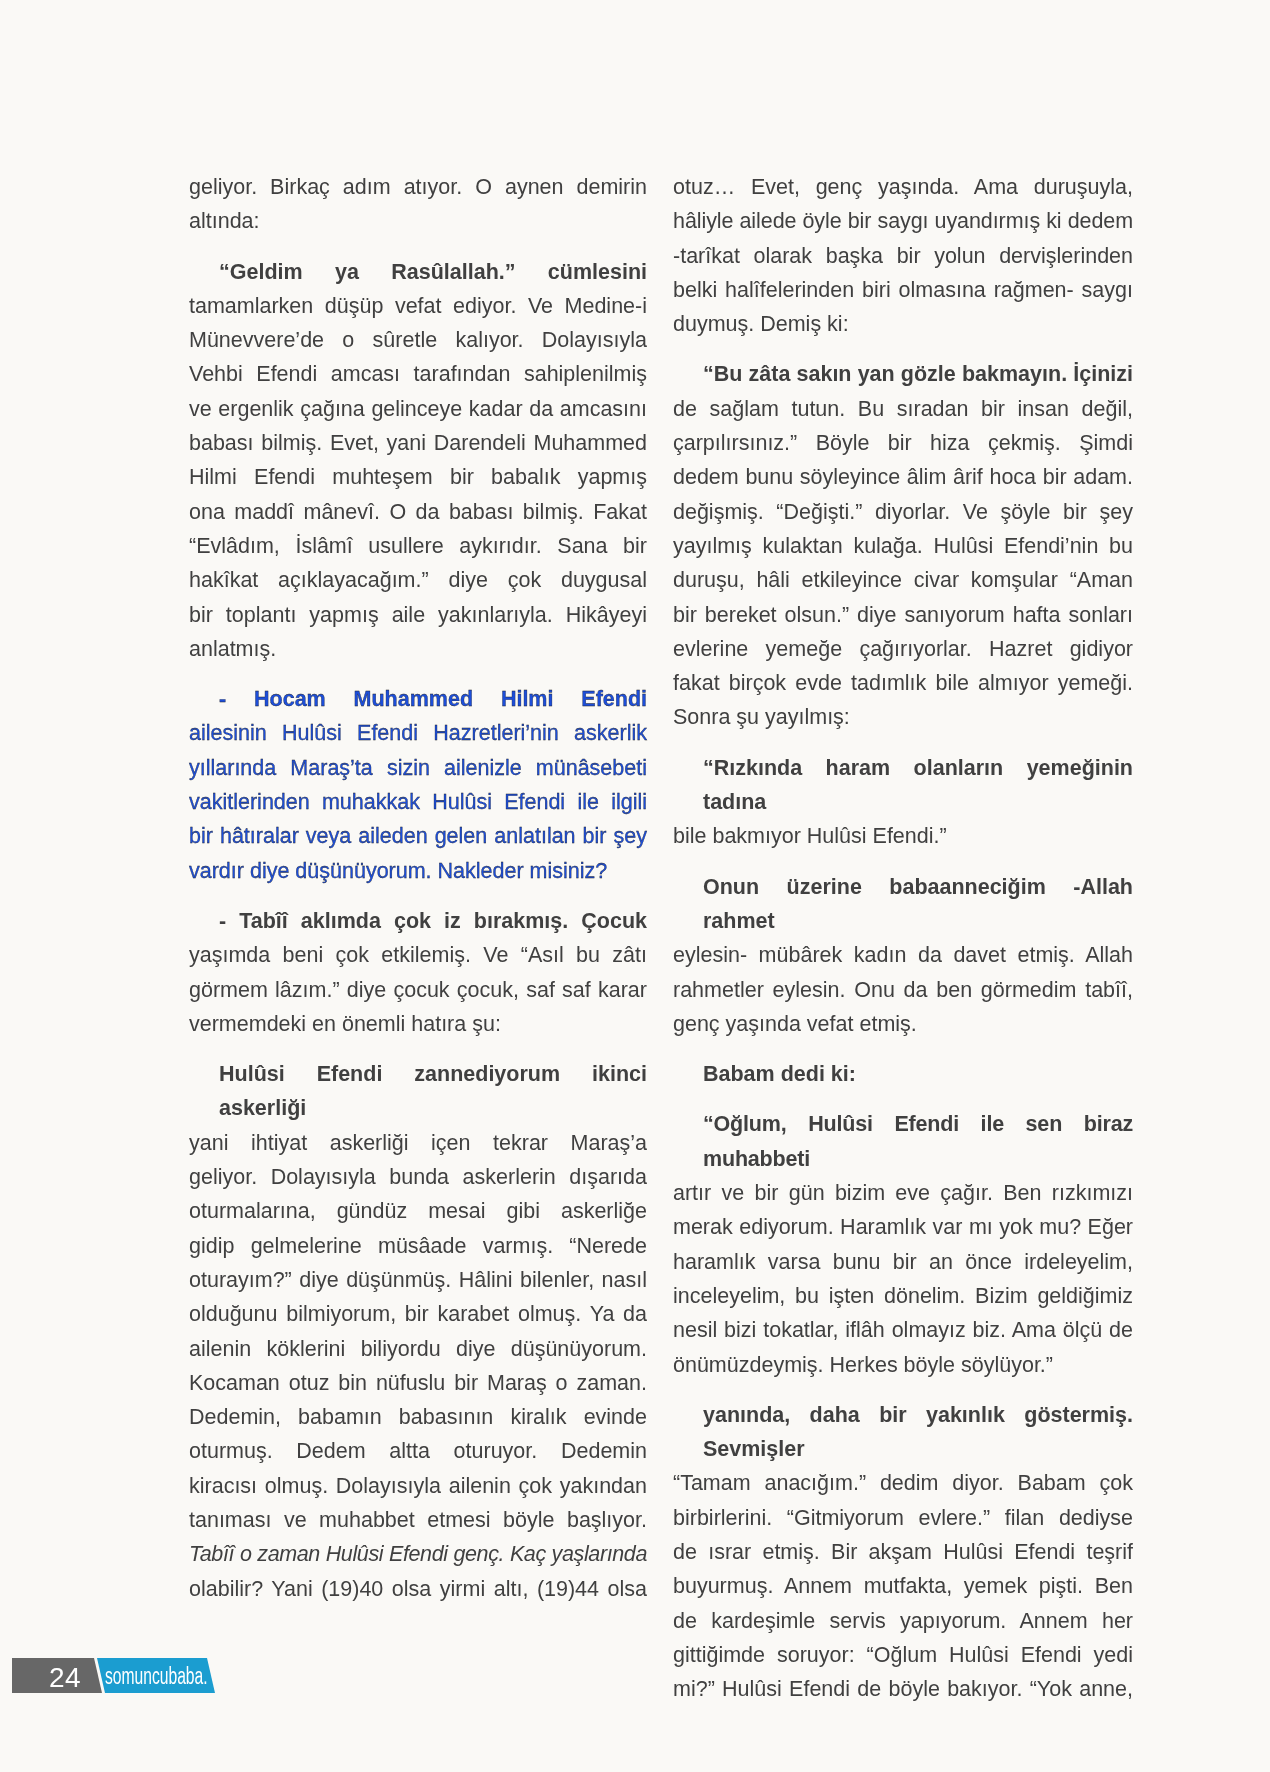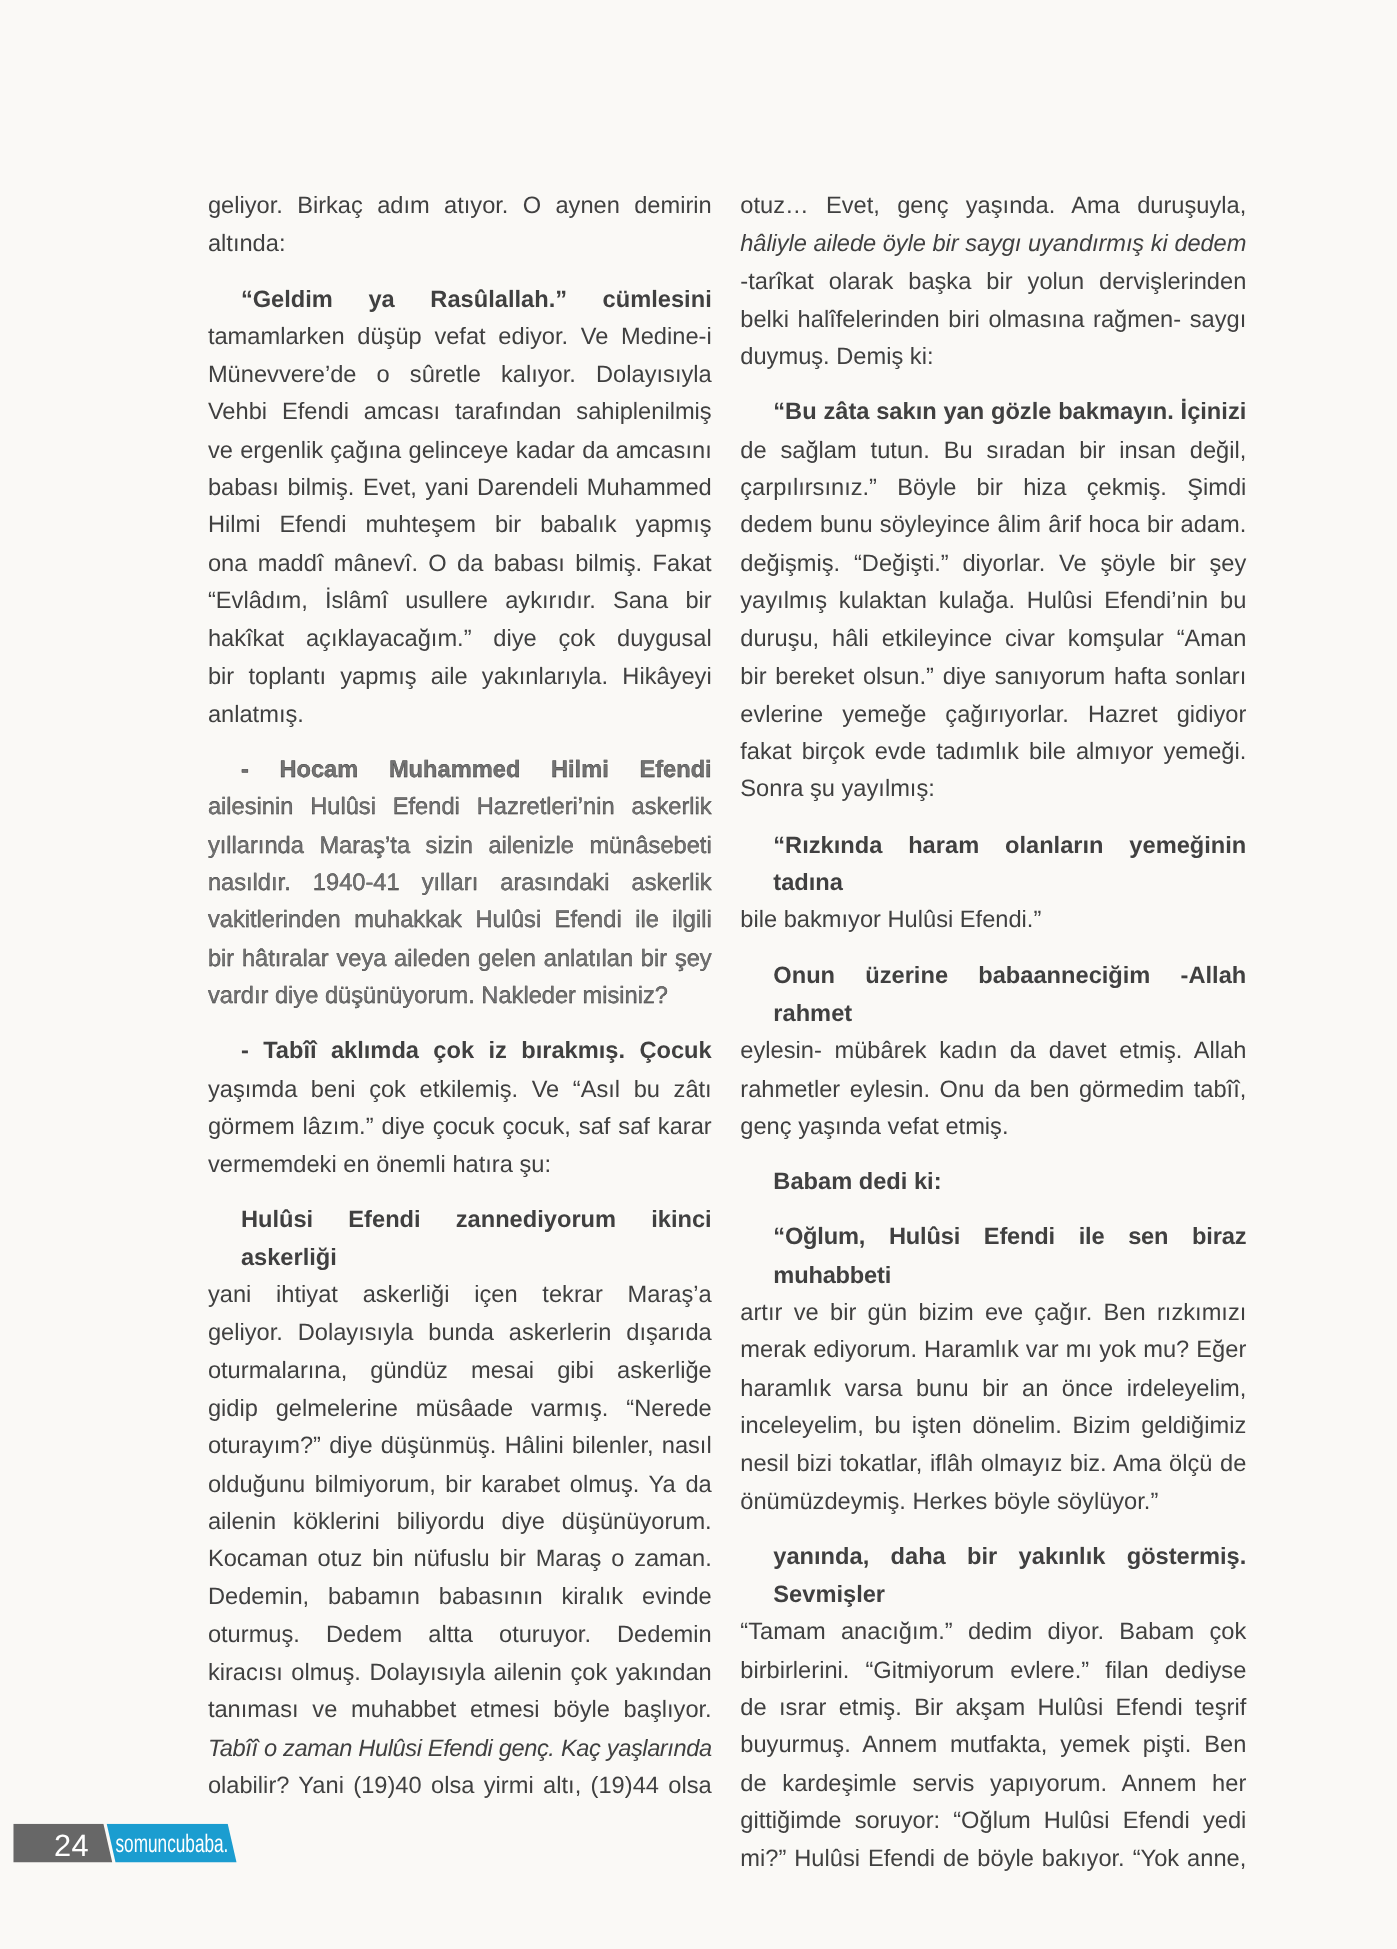--- a/index.html
+++ b/index.html
@@ -19,21 +19,21 @@
       font-size: 21.5px;
       line-height: 34.3px;
       color: #404040;
     }
     .col-left  { left: 177px; width: 458px; }
     .col-right { left: 661px; width: 460px; }
     .para { margin: 0 0 16px 0; }
     .line { text-align: left; word-spacing: 0; }
     .line.just { text-align: justify; text-align-last: justify; }
     .para.indent .line:first-child { padding-left: 30px; font-weight: bold; }
-    .para.question { color: #737373; -webkit-text-stroke: 0.3px #222222; }
+    .para.question { color: #1d4ed8; -webkit-text-stroke: 0.3px #222222; }
 
     .footer-shapes {
       position: absolute;
       left: 0;
       top: 1658px;
       width: 210px;
       height: 36px;
     }
     .page-number {
       position: absolute;
@@ -79,21 +79,20 @@
         <div class="line just" style="">ona maddî mânevî. O da babası bilmiş. Fakat</div>
         <div class="line just" style="">“Evlâdım, İslâmî usullere aykırıdır. Sana bir</div>
         <div class="line just" style="">hakîkat açıklayacağım.” diye çok duygusal</div>
         <div class="line just" style="">bir toplantı yapmış aile yakınlarıyla. Hikâyeyi</div>
         <div class="line" style="">anlatmış.</div>
       </div>
       <div class="para indent question">
         <div class="line just" style="">- Hocam Muhammed Hilmi Efendi</div>
         <div class="line just" style="">ailesinin Hulûsi Efendi Hazretleri’nin askerlik</div>
         <div class="line just" style="">yıllarında Maraş’ta sizin ailenizle münâsebeti</div>
-        <div class="line just" style="">nasıldır. 1940-41 yılları arasındaki askerlik</div>
         <div class="line just" style="">vakitlerinden muhakkak Hulûsi Efendi ile ilgili</div>
         <div class="line just" style="">bir hâtıralar veya aileden gelen anlatılan bir şey</div>
         <div class="line" style="">vardır diye düşünüyorum. Nakleder misiniz?</div>
       </div>
       <div class="para indent">
         <div class="line just" style="">- Tabîî aklımda çok iz bırakmış. Çocuk</div>
         <div class="line just" style="">yaşımda beni çok etkilemiş. Ve “Asıl bu zâtı</div>
         <div class="line just" style="">görmem lâzım.” diye çocuk çocuk, saf saf karar</div>
         <div class="line" style="">vermemdeki en önemli hatıra şu:</div>
       </div>
@@ -111,21 +110,21 @@
         <div class="line just" style="">oturmuş. Dedem altta oturuyor. Dedemin</div>
         <div class="line just" style="">kiracısı olmuş. Dolayısıyla ailenin çok yakından</div>
         <div class="line just" style="">tanıması ve muhabbet etmesi böyle başlıyor.</div>
         <div class="line just" style="letter-spacing: -0.38px; font-style: italic;">Tabîî o zaman Hulûsi Efendi genç. Kaç yaşlarında</div>
         <div class="line just" style="">olabilir? Yani (19)40 olsa yirmi altı, (19)44 olsa</div>
       </div>
     </div>
   <div class="column col-right">
       <div class="para">
         <div class="line just" style="">otuz… Evet, genç yaşında. Ama duruşuyla,</div>
-        <div class="line just" style="letter-spacing: -0.08px; font-style: italic;">hâliyle ailede öyle bir saygı uyandırmış ki dedem</div>
+        <div class="line just" style="letter-spacing: -0.08px;">hâliyle ailede öyle bir saygı uyandırmış ki dedem</div>
         <div class="line just" style="">-tarîkat olarak başka bir yolun dervişlerinden</div>
         <div class="line just" style="">belki halîfelerinden biri olmasına rağmen- saygı</div>
         <div class="line" style="">duymuş. Demiş ki:</div>
       </div>
       <div class="para indent">
         <div class="line just" style="">“Bu zâta sakın yan gözle bakmayın. İçinizi</div>
         <div class="line just" style="">de sağlam tutun. Bu sıradan bir insan değil,</div>
         <div class="line just" style="">çarpılırsınız.” Böyle bir hiza çekmiş. Şimdi</div>
         <div class="line just" style="">dedem bunu söyleyince âlim ârif hoca bir adam.</div>
         <div class="line just" style="">değişmiş. “Değişti.” diyorlar. Ve şöyle bir şey</div>

